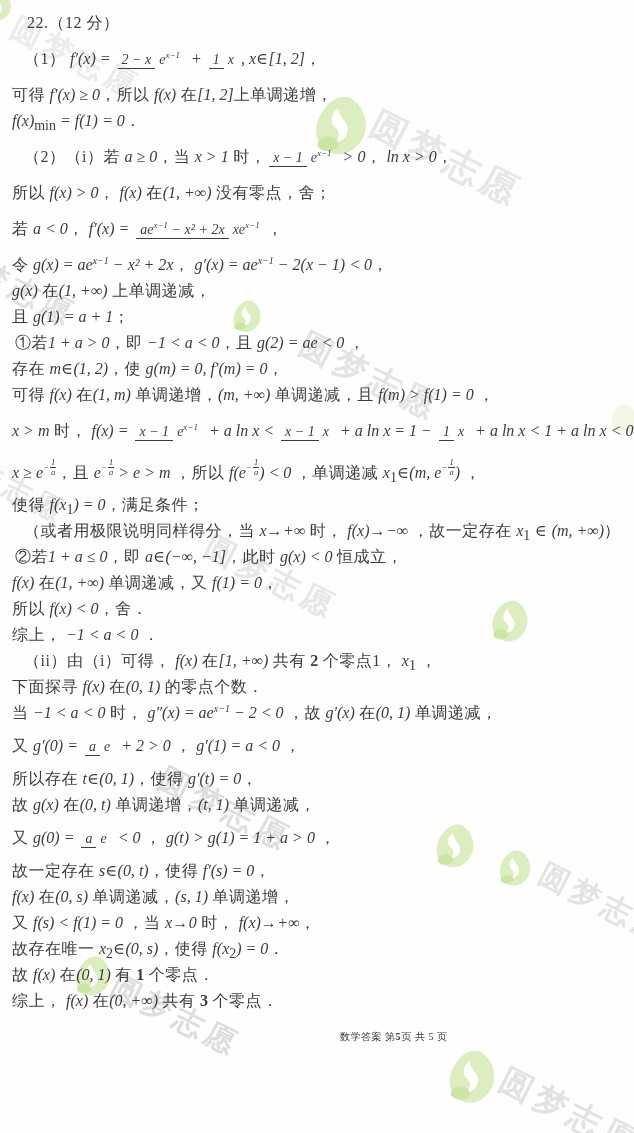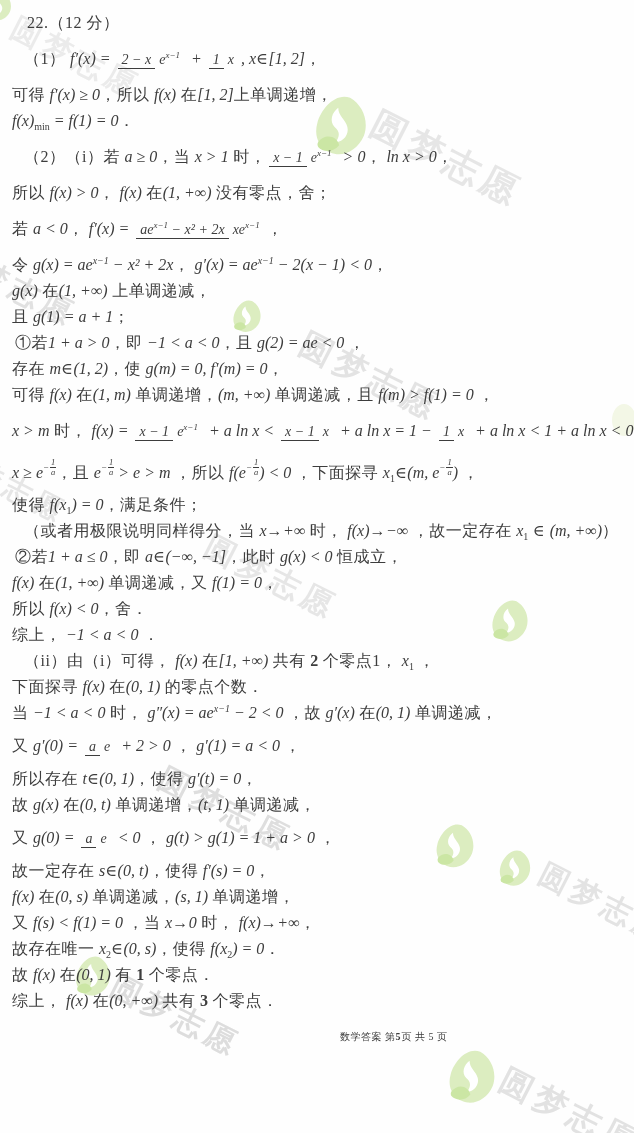--- a/index.html
+++ b/index.html
@@ -11,21 +11,21 @@
   .ln.q{padding-left:27px;}
   .ln.num{padding-left:15px;}
   .ln.ind{padding-left:24px;}
   .ln.tall{min-height:46px;line-height:46px;}
   .ln.med{min-height:40px;line-height:40px;}
   .ln.semi{min-height:38px;line-height:38px;}
   .t{letter-spacing:0.5px;}
   .m{font-style:italic;}
   .b{font-weight:bold;}
   .ln sup{font-size:10px;line-height:0;}
-  .ln sub{font-size:10px;line-height:0;font-style:normal;margin-top:15px;}
+  .ln sub{font-size:14px;line-height:0;font-style:normal;margin-top:15px;}
   .frac{display:inline-flex;flex-direction:row;align-items:center;vertical-align:middle;
         margin:0 3px;font-size:14px;line-height:1.15;font-style:italic;}
   .frac sup{font-size:9px;}
   .fn{border-bottom:1px solid #3d3d3d;padding:0 4px;text-align:center;}
   .fd{padding:0 4px;text-align:left;}
   .efsup{display:inline-flex;align-items:center;font-size:9px;vertical-align:8px;line-height:1;}
   .sfr{display:inline-flex;flex-direction:column;align-items:center;font-size:8.5px;line-height:1.05;margin-left:1px;}
   .sfn{border-bottom:1px solid #3d3d3d;padding:0 1px;}
   .sfd{padding:0 1px;}
   
@@ -144,21 +144,21 @@
             <span class="sfr">
               <span class="sfn">1</span>
               <span class="sfd">a</span>
             </span>
           </span></span><span class="m"> &gt; e &gt; m</span><span class="t"> ，所以 </span><span class="m">f(</span><span class="m">e<span class="efsup">
             <span>−</span>
             <span class="sfr">
               <span class="sfn">1</span>
               <span class="sfd">a</span>
             </span>
-          </span></span><span class="m">) &lt; 0</span><span class="t"> ，下面探寻 </span><span class="m">x<sub>1</sub></span><span class="t">∈</span><span class="m">(m, </span><span class="m">e<span class="efsup">
+          </span></span><span class="m">) &lt; 0</span><span class="t"> ，单调递减 </span><span class="m">x<sub>1</sub></span><span class="t">∈</span><span class="m">(m, </span><span class="m">e<span class="efsup">
             <span>−</span>
             <span class="sfr">
               <span class="sfn">1</span>
               <span class="sfd">a</span>
             </span>
           </span></span><span class="m">)</span><span class="t"> ，</span></div>
       <div class="ln"><span class="t">使得 </span><span class="m">f(</span><span class="m">x<sub>1</sub></span><span class="m">) = 0</span><span class="t">，满足条件；</span></div>
       <div class="ln ind"><span class="t">（或者用极限说明同样得分，当 </span><span class="m">x</span><span class="t">→</span><span class="m">+∞</span><span class="t"> 时， </span><span class="m">f(x)</span><span class="t">→</span><span class="m">−∞</span><span class="t"> ，故一定存在 </span><span class="m">x<sub>1</sub></span><span class="t"> ∈ </span><span class="m">(m, +∞)</span><span class="t">）</span></div>
       <div class="ln num"><span class="t">②若</span><span class="m">1 + a ≤ 0</span><span class="t">，即 </span><span class="m">a</span><span class="t">∈</span><span class="m">(−∞, −1]</span><span class="t">，此时 </span><span class="m">g(x) &lt; 0</span><span class="t"> 恒成立，</span></div>
       <div class="ln"><span class="m">f(x)</span><span class="t"> 在</span><span class="m">(1, +∞)</span><span class="t"> 单调递减，又 </span><span class="m">f(1) = 0</span><span class="t">，</span></div>

